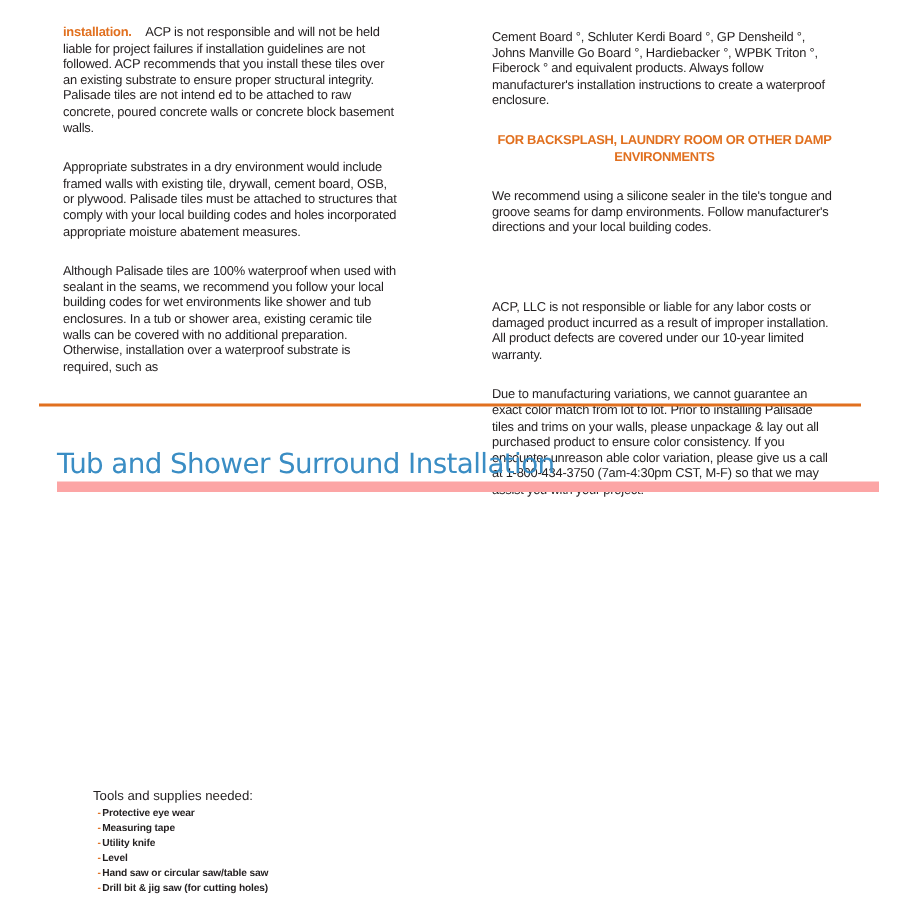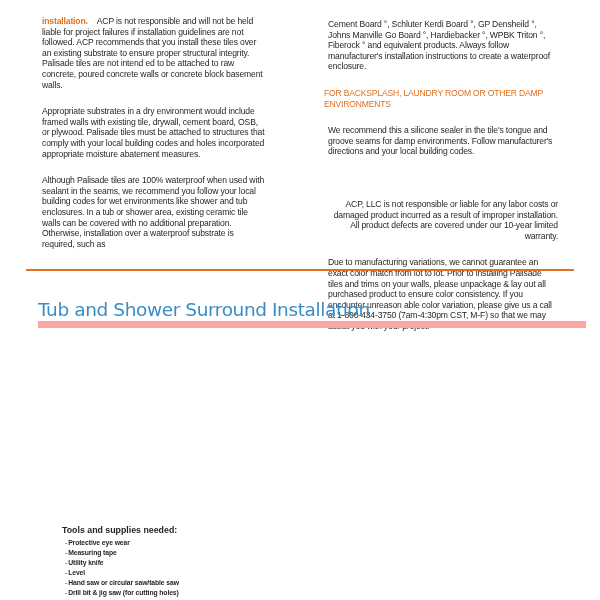--- a/index.html
+++ b/index.html
@@ -1,33 +1,33 @@
 <!DOCTYPE html>
 <html><head>
 <meta charset="utf-8">
 <style>
   html, body { margin: 0; padding: 0; background: #ffffff; }
   body { width: 600px; height: 600px; position: relative; overflow: hidden;
          font-family: "Liberation Sans", sans-serif; color: #231f20; }
   .col { position: absolute; font-size: 8.6px; line-height: 10.6px; letter-spacing: -0.15px; }
   .col-left { left: 26px; top: 0; width: 255px; }
   .col-right { left: 312px; top: 3px; width: 262px; }
-  .heading { color: #e1701f; font-size: 8.6px; line-height: 10.6px; text-transform: uppercase; margin: 12px; font-weight: normal; letter-spacing: -0.2px; }
+  .heading { color: #e1701f; font-size: 8.6px; line-height: 10.6px; text-transform: uppercase; margin: 0; font-weight: bold; letter-spacing: -0.2px; text-align: center; }
   p { margin: 16px; }
   .read-word { font-size: 15px; color: #e1701f; letter-spacing: 0.3px; line-height: 13px; margin-right: 14px; }
   .read-line { line-height: 10.6px; }
   .read-rest { color: #e1701f; font-weight: bold; }
   .block { margin-bottom: 11px; }
-  .gap-sm { margin-bottom: 3px; text-align: right; }
+  .gap-sm { margin-bottom: 3px; }
   .orange-rule { position: absolute; left: 26px; top: 269px; width: 548px; height: 2px; background: #e1701f; }
   .section-title { position: absolute; left: 26px; top: 287px; width: 548px; margin: 12px;
                    font-family: "DejaVu Sans", sans-serif; font-weight: normal; font-size: 18.5px;
                    color: #3a8dc4; letter-spacing: -0.4px; line-height: 22px; border-bottom: 7px solid #fca5a5; padding-bottom: 0; }
   .tools { position: absolute; left: 62px; top: 525px; }
-  .tools-title { font-size: 8.8px; color: #231f20; margin: 0 0 3px 0; font-weight: bold; letter-spacing: 0; }
+  .tools-title { font-size: 8.8px; color: #231f20; margin: 0 0 3px 0; font-weight: normal; letter-spacing: 0; }
   .tools ul { list-style: none; margin: 0; padding: 0 0 0 3px; }
   .tools li { font-size: 6.8px; line-height: 10px; font-weight: bold; letter-spacing: -0.1px; }
   .bullet { color: #e1701f; margin-right: 1px; }
 </style>
 </head>
 <body>
 
 <div class="col col-left">
   <div class="block">
     <p><span class="read-rest">installation.</span>&nbsp;&nbsp;&nbsp;&nbsp;<span>ACP is not responsible and will not be held liable for project failures if installation guidelines are not followed. ACP recommends that you install these tiles over an existing substrate to ensure proper structural integrity. Palisade tiles are not intend ed to be attached to raw concrete, poured concrete walls or concrete block basement walls.</span></p>
@@ -42,21 +42,21 @@
   </div>
 </div>
 
 <div class="col col-right">
   <div class="block">
     <p>Cement Board °, Schluter Kerdi Board °, GP Densheild °, Johns Manville Go Board °, Hardiebacker °, WPBK Triton °, Fiberock ° and equivalent products. Always follow manufacturer's installation instructions to create a waterproof enclosure.</p>
   </div>
 
   <div class="block">
     <h3 class="heading">FOR BACKSPLASH, LAUNDRY ROOM OR OTHER DAMP ENVIRONMENTS</h3>
-    <p>We recommend this a silicone sealer in the tile's tongue and groove seams for damp environments. Follow manufacturer's directions and your local building codes.</p>
+    <p>We recommend using a silicone sealer in the tile's tongue and groove seams for damp environments. Follow manufacturer's directions and your local building codes.</p>
   </div>
 
   <div style="height:10px"></div>
 
   <div class="gap-sm">
     <p>ACP, LLC is not responsible or liable for any labor costs or damaged product incurred as a result of improper installation. All product defects are covered under our 10-year limited warranty.</p>
   </div>
 
   <div>
     <p>Due to manufacturing variations, we cannot guarantee an exact color match from lot to lot. Prior to installing Palisade tiles and trims on your walls, please unpackage &amp; lay out all purchased product to ensure color consistency. If you encounter unreason able color variation, please give us a call at 1-800-434-3750 (7am-4:30pm CST, M-F) so that we may assist you with your project.</p>

